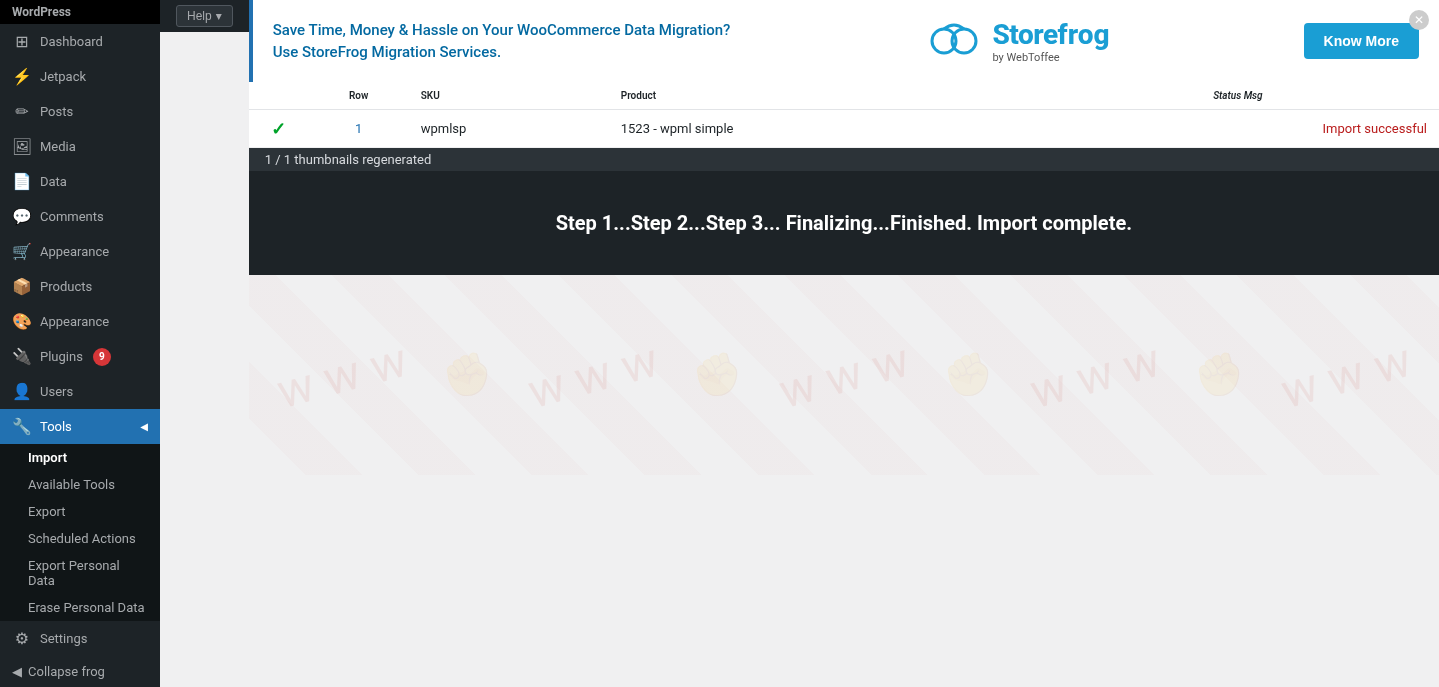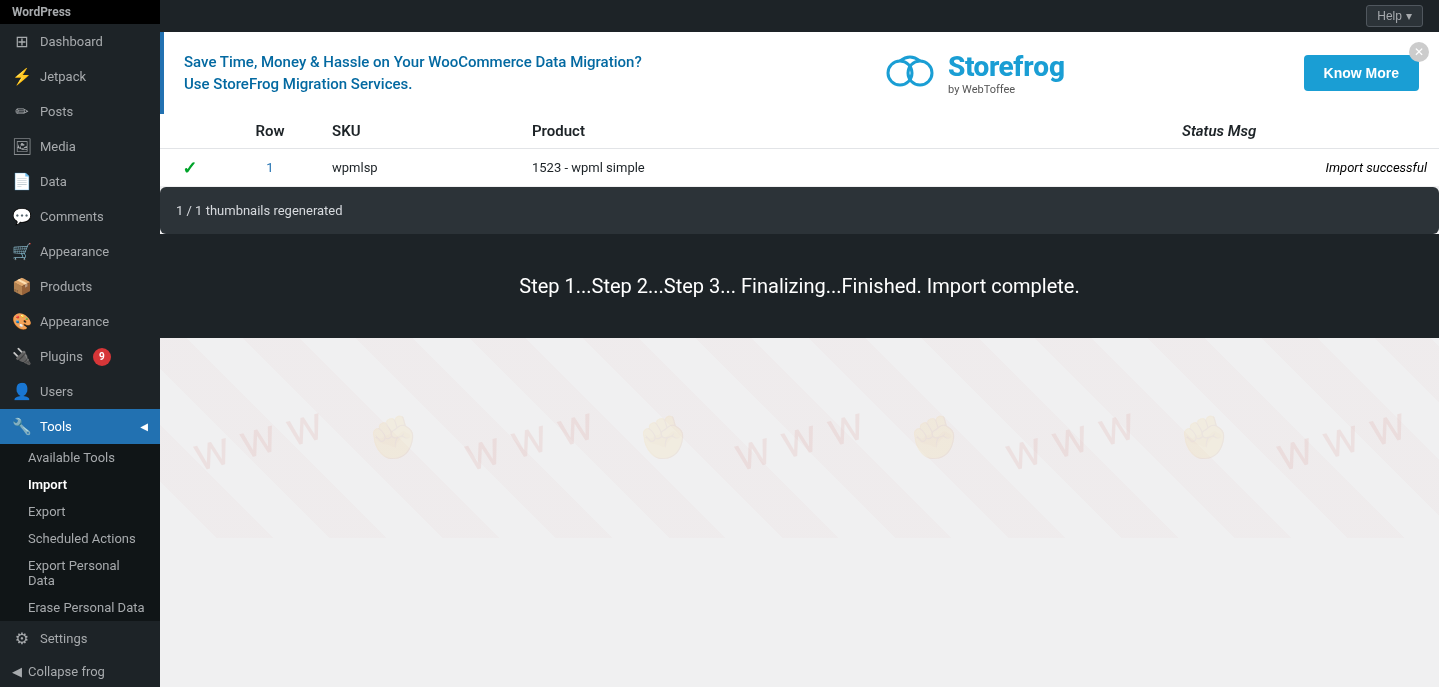--- a/index.html
+++ b/index.html
@@ -60,21 +60,20 @@
       display: flex;
       align-items: center;
       gap: 6px;
       font-size: 13px;
     }
 
     
     #main {
       flex: 1;
       display: flex;
-      flex-direction: column;
       overflow: hidden;
       position: relative;
     }
 
     
     #topbar {
       background: #1d2327;
       height: 32px;
       display: flex;
       align-items: center;
@@ -173,54 +172,53 @@
       border-collapse: collapse;
       margin-top: 0;
     }
     .import-table th {
       background: #fff;
       padding: 8px 12px;
       text-align: left;
       font-weight: 600;
       color: #1d2327;
       border-bottom: 1px solid #e2e4e7;
-      font-size: 15px;
+      font-size: 10px;
     }
     .import-table th:first-child { width: 60px; text-align: center; }
     .import-table th:nth-child(2) { width: 100px; text-align: center; }
     .import-table th:nth-child(3) { width: 200px; }
     .import-table th:nth-child(4) { width: auto; }
     .import-table th:last-child { text-align: center; font-style: italic; }
     .import-table td {
       padding: 8px 12px;
       border-bottom: 1px solid #f0f0f1;
       font-size: 13px;
       color: #1d2327;
     }
     .import-table td:first-child { text-align: center; color: #00a32a; font-size: 18px; }
     .import-table td:nth-child(2) { text-align: center; color: #2271b1; }
-    .import-table td:last-child { text-align: right; color: #000000; font-style: italic; }
+    .import-table td:last-child { text-align: right; color: #b91c1c; }
 
     
     .progress-section {
       background: #2c3338;
-      padding: 16px 16px;
+      padding: 4px 16px;
       color: #d7dade;
       font-size: 13px;
-      border-radius: 6px;
     }
 
     
     .import-complete {
       background: #1d2327;
       padding: 40px 20px;
       text-align: center;
       color: #fff;
       font-size: 20px;
-      font-weight: 400;
+      font-weight: 700;
     }
 
     
     .watermark-bg {
       background-color: #f0f0f1;
       background-image: repeating-linear-gradient(
         45deg,
         transparent,
         transparent 40px,
         rgba(200, 100, 100, 0.03) 40px,
@@ -306,25 +304,25 @@
     <span class="nav-icon">👤</span>
     <span>Users</span>
   </div>
   <div class="sidebar-item active">
     <span class="nav-icon">🔧</span>
     <span>Tools</span>
     <span style="margin-left:auto; color:#fff; font-size:10px;">◀</span>
   </div>
 
   <div class="submenu">
+    <div class="submenu-item active">
+      <span>Import</span>
+    </div>
     <div class="submenu-item">
       <span>Available Tools</span>
-    </div>
-    <div class="submenu-item active">
-      <span>Import</span>
     </div>
     <div class="submenu-item">
       <span>Export</span>
     </div>
     <div class="submenu-item">
       <span>Scheduled Actions</span>
     </div>
     <div class="submenu-item">
       <span>Export Personal Data</span>
     </div>

